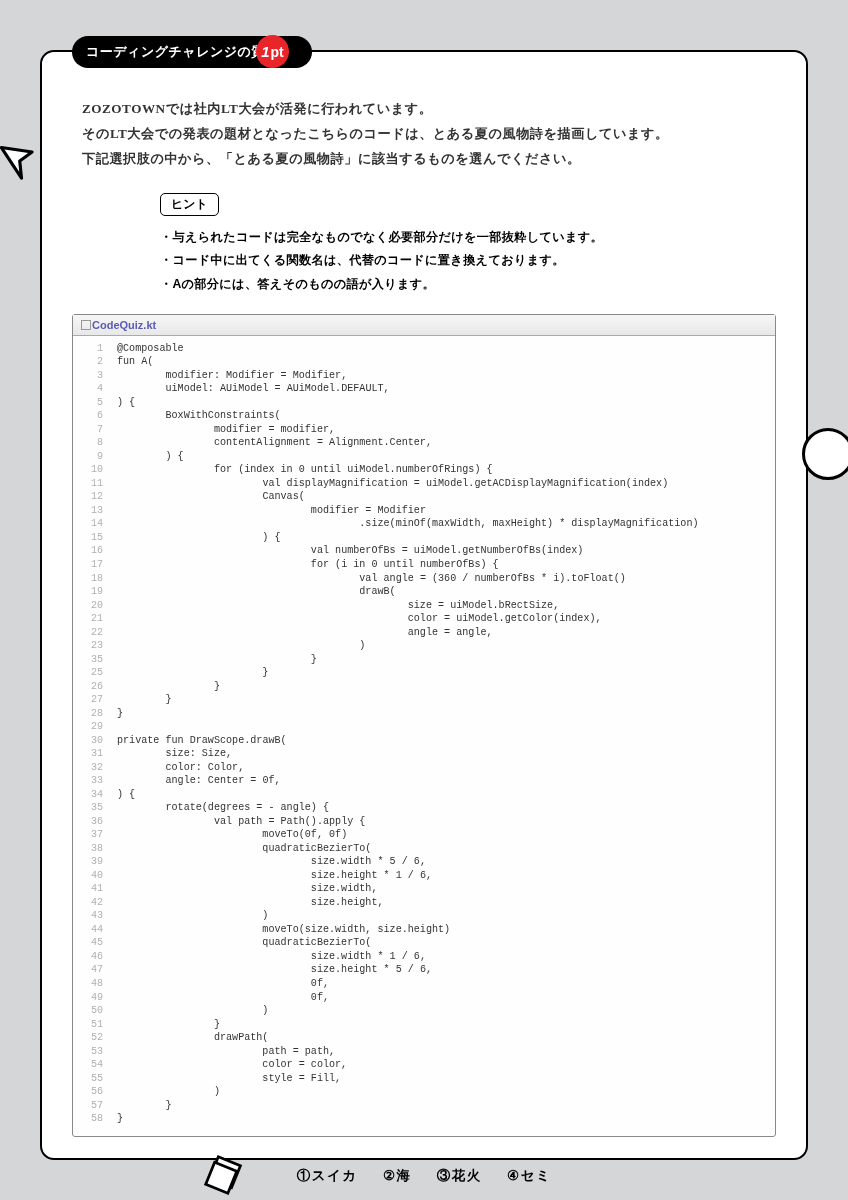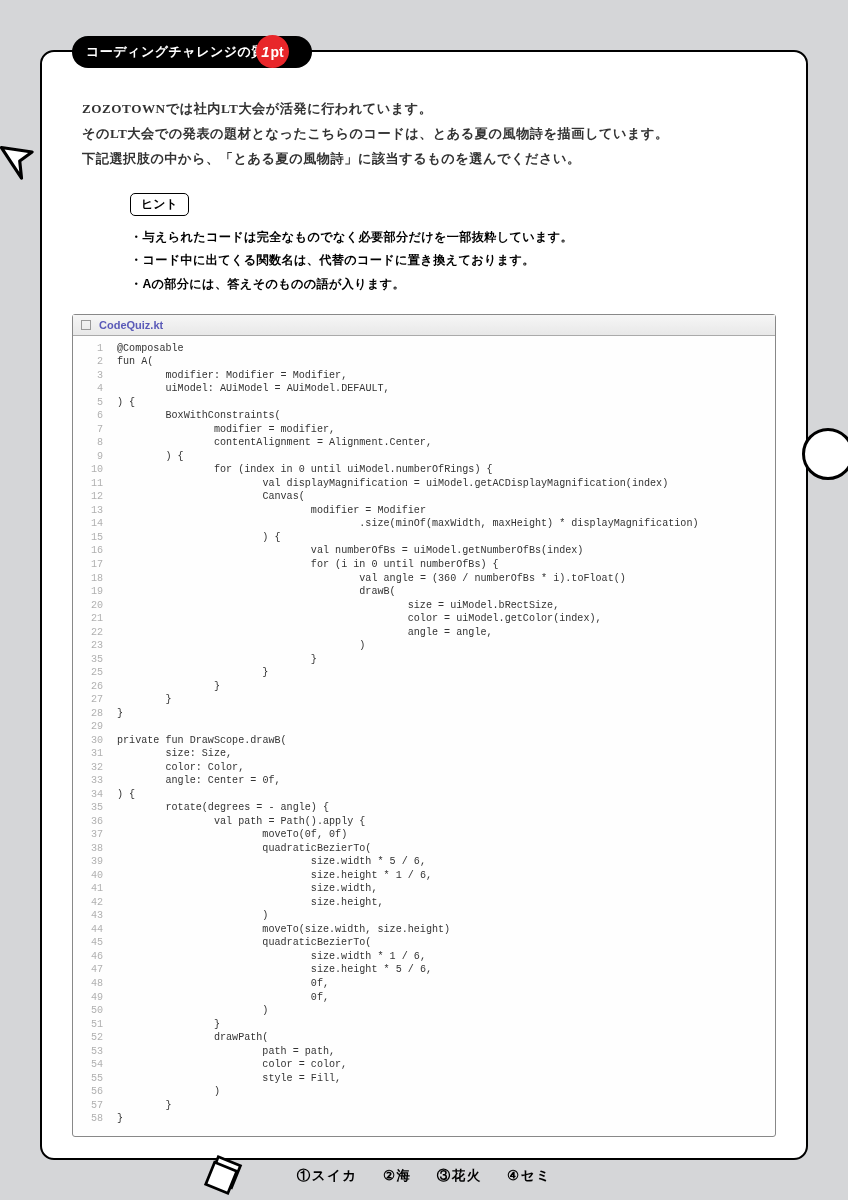--- a/index.html
+++ b/index.html
@@ -44,21 +44,21 @@
   .pt-circle .sm { font-size: 14px; font-style: normal; margin-left:1px;}
   .intro {
     padding: 44px 40px 0 40px;
     font-size: 13.2px;
     line-height: 1.9;
     letter-spacing: 0.5px;
     color: #333;
     font-weight: 600;
     font-family: Liberation Serif, serif;
   }
-  .hint-wrap { margin: 22px 0 0 88px; }
+  .hint-wrap { margin: 22px 0 0 118px; }
   .hint-label {
     display: inline-block;
     border: 1.8px solid #000;
     border-radius: 5px;
     padding: 2px 10px;
     font-size: 12px;
     font-weight: 800;
   }
   .hint-list {
     margin-top: 10px;
@@ -73,21 +73,21 @@
     border-radius: 3px;
     background: #fefefe;
   }
   .code-titlebar {
     background: linear-gradient(#f6f6f6,#e8e8e8);
     border-bottom: 1px solid #aaa;
     padding: 4px 8px;
     font-size: 11px;
     color: #5a5ab8;
     font-weight: 700;
-    display: flex; align-items: center; gap: 8px;
+    display: flex; align-items: center; gap: 1px;
   }
   .code-titlebar .dot {
     width: 10px; height: 10px; border: 1px solid #999;
     display:inline-block;
   }
   .code-body {
     padding: 6px 10px 10px 4px;
     font-family: Liberation Mono, monospace;
     font-size: 10.1px;
     line-height: 1.34;

